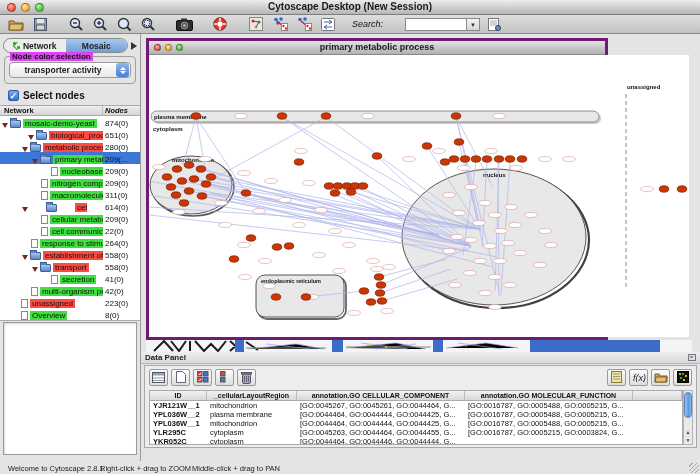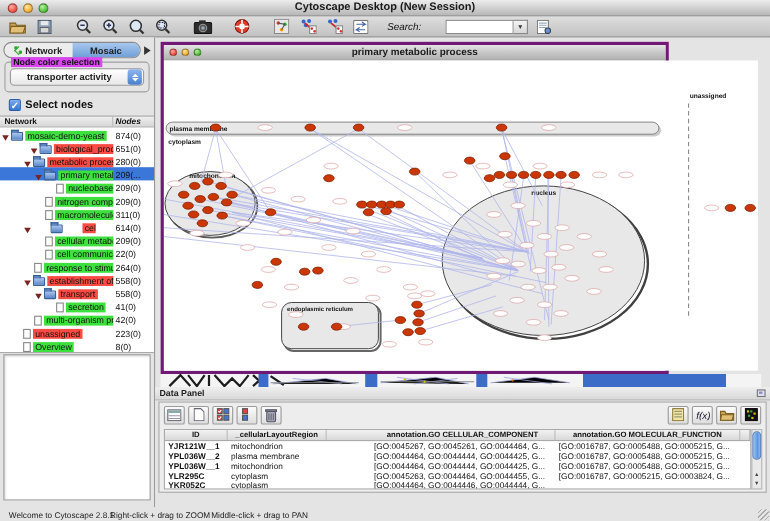--- a/index.html
+++ b/index.html
@@ -88,21 +88,21 @@
   .dpanel { position:absolute; left:141px; top:352px; width:559px; height:110px; background:#e4e4e4; }
   .dp-inner { position:absolute; left:3px; top:13px; right:3px; bottom:14px; border:1px solid #a8a8a8; background:#ededed; }
   .dp-toolbar { height:22px; display:flex; align-items:center; gap:3px; padding:0 4px; }
   .dp-btn { width:19px; height:17px; border:1px solid #9a9a9a; border-radius:2px; background:linear-gradient(#fcfcfc,#dddddd); display:flex; align-items:center; justify-content:center; }
   .dp-spacer { flex:1; }
   .dtable { position:absolute; left:4px; top:24px; right:13px; bottom:2px; background:#fff; border:1px solid #aaa; overflow:hidden; }
   .dt-hdr { display:flex; height:10px; background:linear-gradient(#f2f2f2,#d9d9d9); border-bottom:1px solid #aaa; font-size:7px; font-weight:bold; }
   .dt-hdr span { border-right:1px solid #bbb; text-align:center; line-height:10px; overflow:hidden; white-space:nowrap; }
   .drow { display:flex; height:9px; font-size:7.5px; line-height:9px; white-space:nowrap; }
   .drow span { overflow:hidden; padding-left:3px; }
-  .c-id{width:57px; font-weight:bold;} .c-reg{width:90px;} .c-cc{width:168px;margin-left:40px;} .c-mf{width:168px;} .c-fill{flex:1;}
+  .c-id{width:57px; font-weight:bold;} .c-reg{width:90px;} .c-cc{width:168px;} .c-mf{width:168px;} .c-fill{flex:1;}
   .vsb { position:absolute; right:3px; top:24px; width:10px; bottom:2px; background:#e9e9e9; border:1px solid #b5b5b5; }
   .vsb-thumb { position:absolute; left:0px; top:1px; width:8px; height:26px; border-radius:4px; background:linear-gradient(90deg,#9cc4f2,#5e97e0 60%,#8ab8ee); border:1px solid #5580c0;}
   .vsb-btn { position:absolute; left:0; width:8px; height:8px; font-size:5px; text-align:center; line-height:8px; color:#444; }
   .dp-tabs { position:absolute; left:0; right:0; bottom:0px; height:13px; display:flex; justify-content:center; }
   .dp-tabgrp { display:flex; border:1px solid #8a8a8a; border-radius:6px; overflow:hidden; height:12px; background:#e8e8e8; }
   .dp-tab { font-size:8px; font-weight:bold; padding:0 10px; line-height:11px; color:#222; border-right:1px solid #9a9a9a; }
   .dp-tab:last-child{ border-right:none; }
   .dp-tab.active { background:linear-gradient(#aed0f4,#7fb0e8); }
 
   

